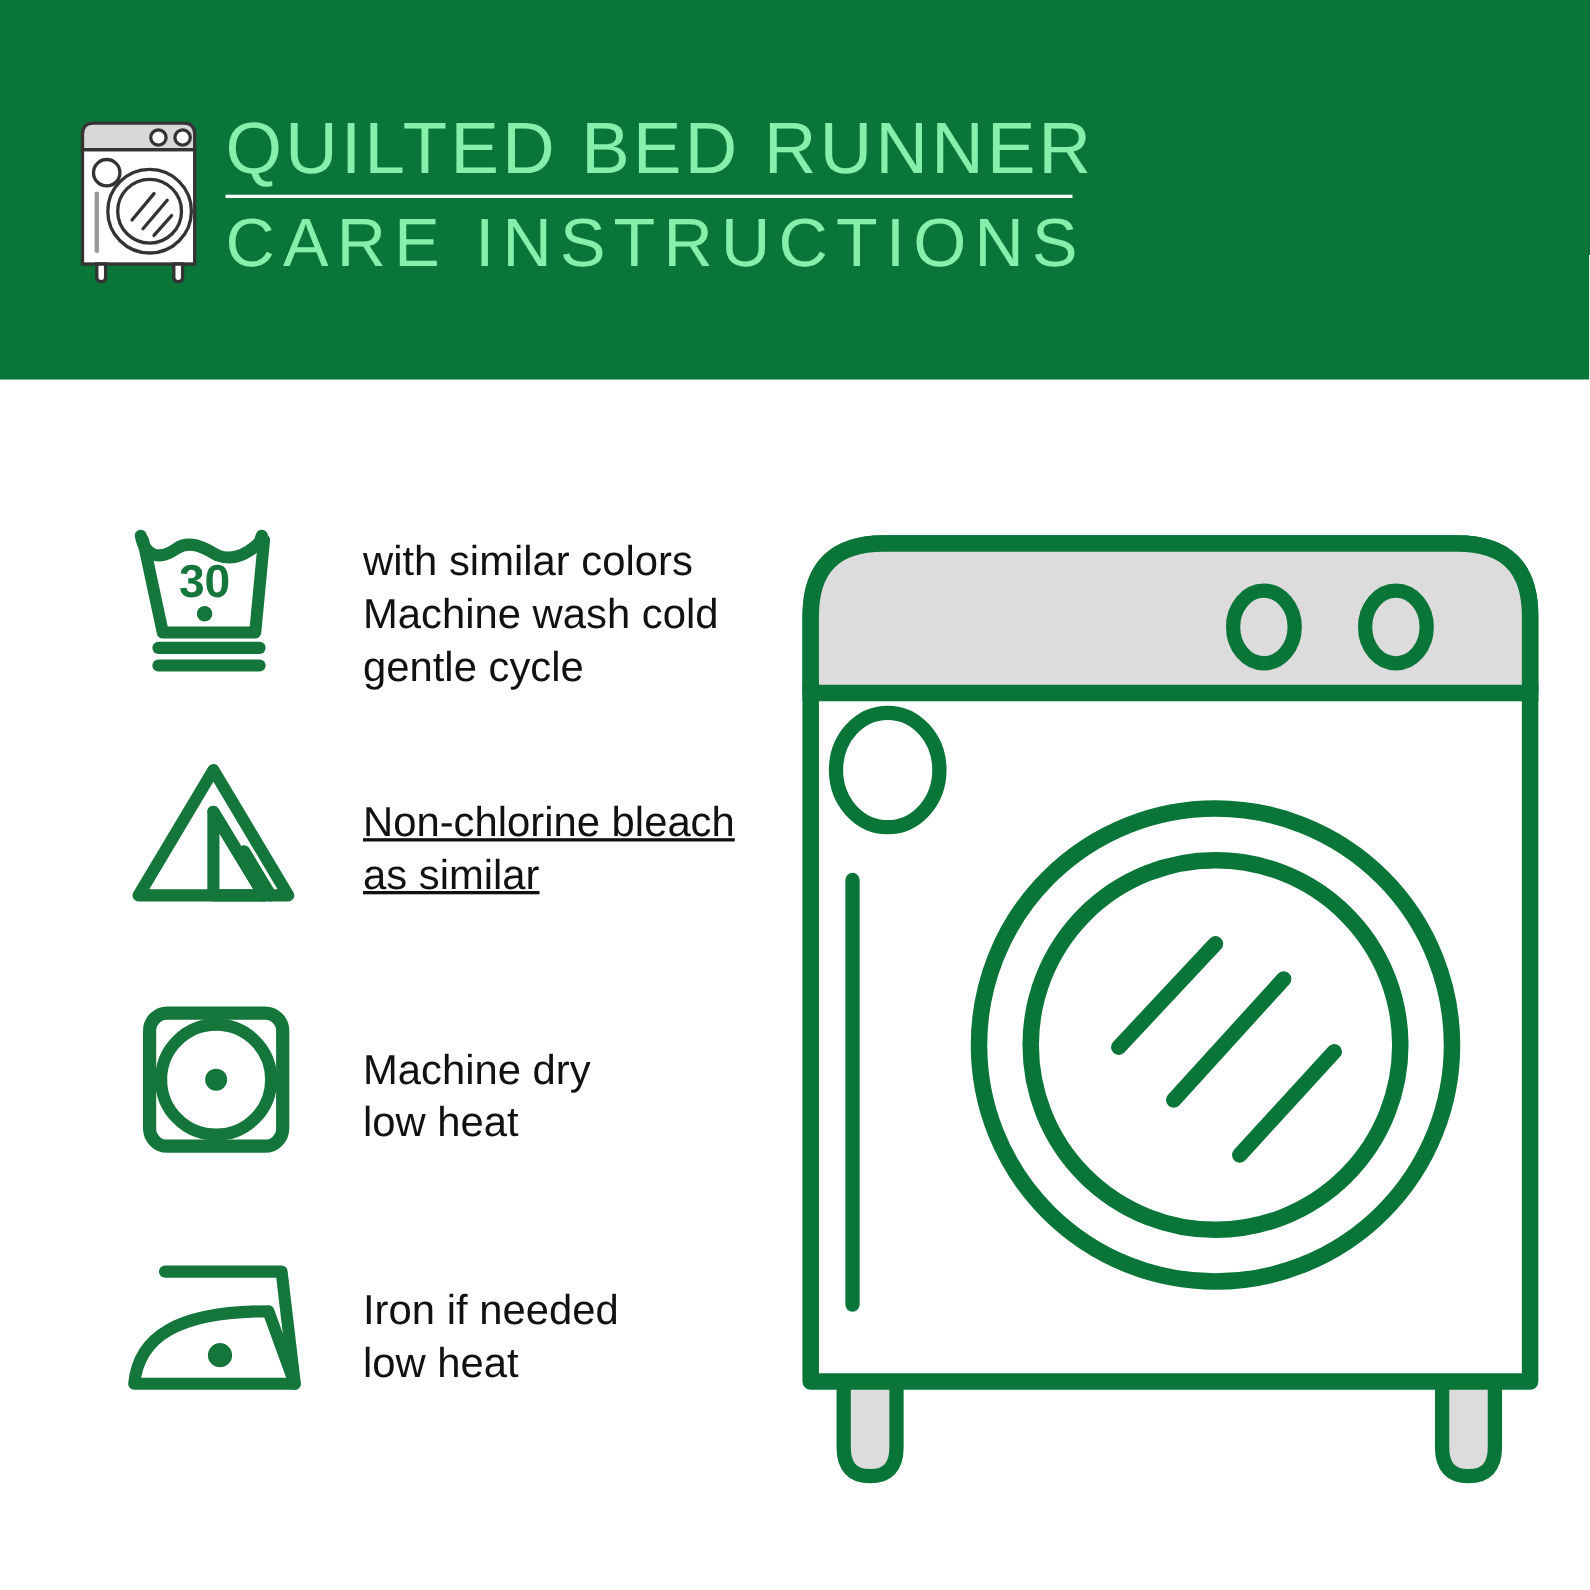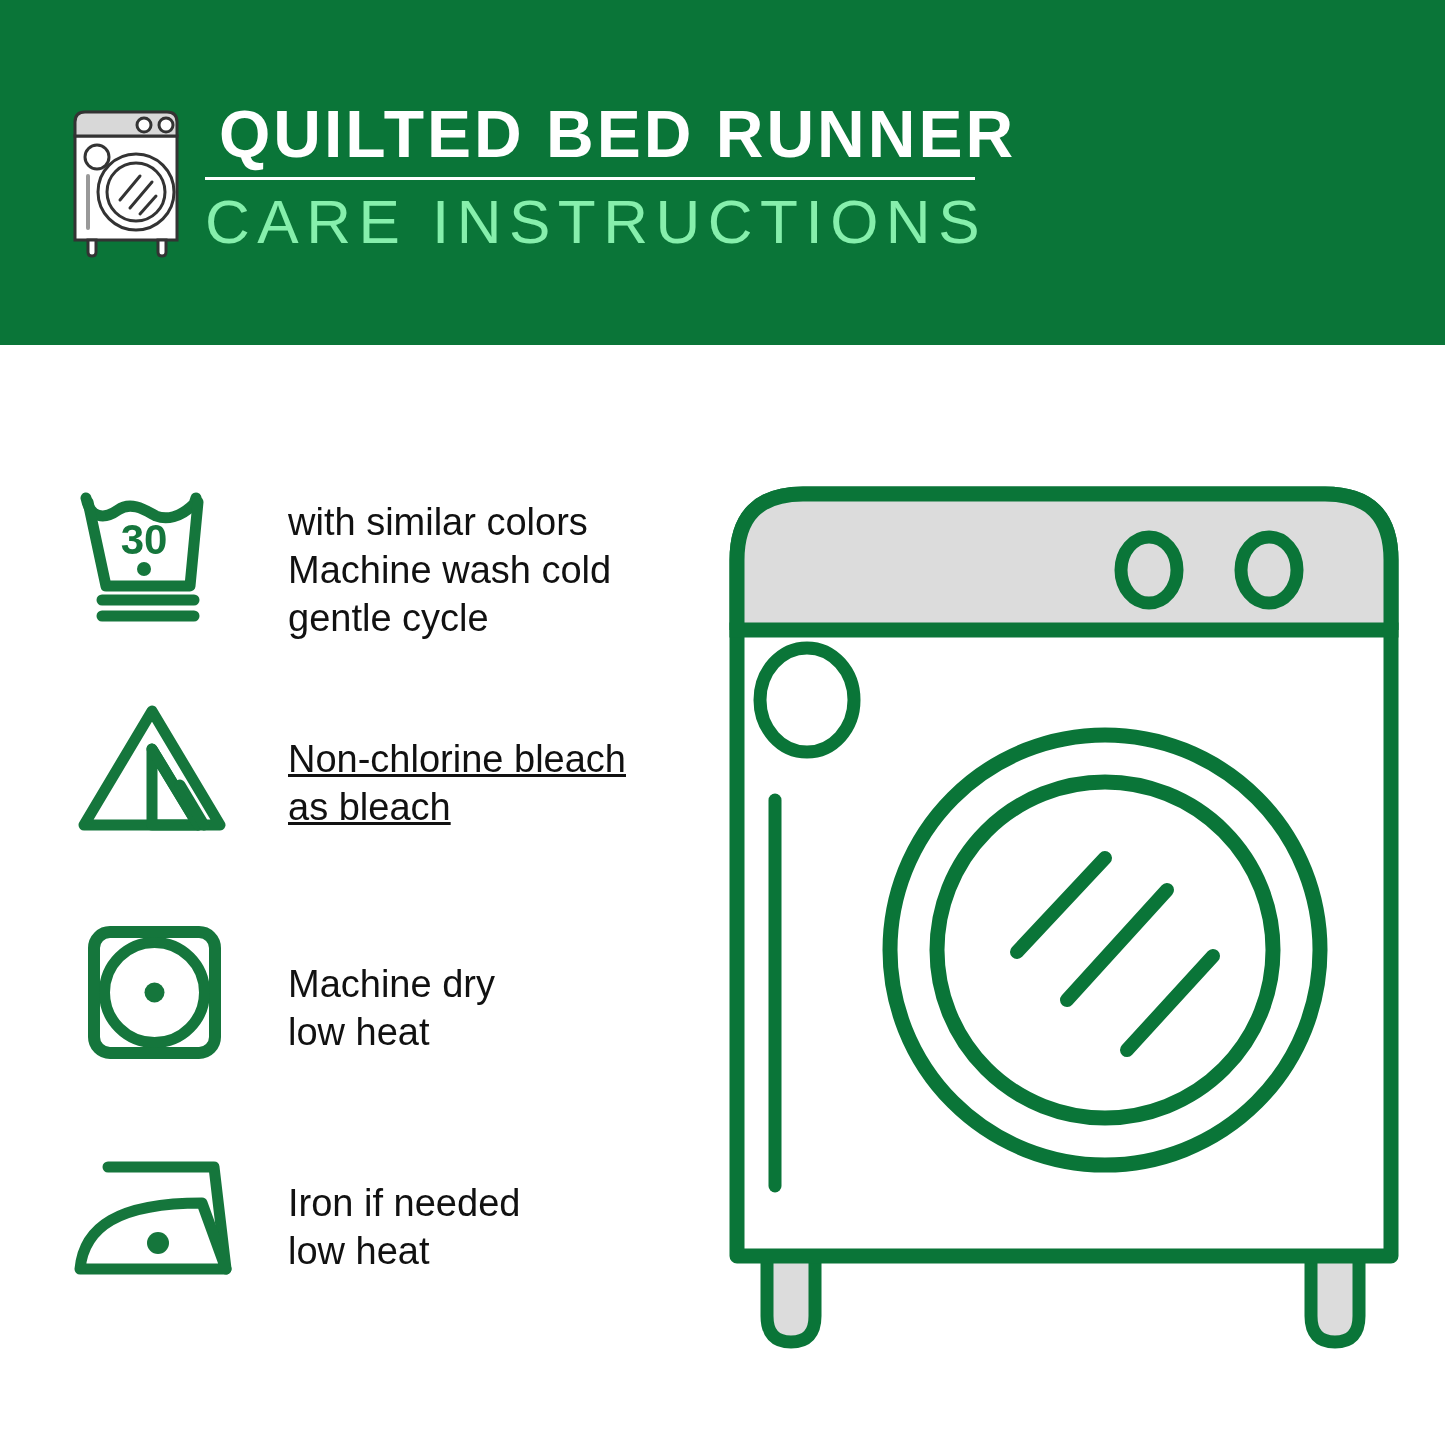--- a/index.html
+++ b/index.html
@@ -35,25 +35,24 @@
   }
   #header-text-block {
     position: absolute;
     left: 205px;
     top: 95px;
     width: 790px;
   }
   #title-main {
     font-size: 66px;
     letter-spacing: 3.0px;
-    color: #ffffff;
-    font-weight: 700;
+    color: #86efac;
+    font-weight: 400;
     line-height: 78px;
     white-space: nowrap;
-    margin-left: 14px;
   }
   #title-divider {
     margin-top: 4px;
     margin-bottom: 4px;
     width: 770px;
     height: 3px;
     background: #ffffff;
   }
   #title-sub {
     font-size: 62px;
@@ -61,22 +60,23 @@
     color: #86efac;
     font-weight: 400;
     line-height: 76px;
     white-space: nowrap;
   }
 
   
   #care-list {
     position: absolute;
     left: 0;
-    top: 462px;
+    top: 451px;
     width: 640px;
+    padding-left: 42px;
   }
   .care-row {
     position: relative;
     height: 225px;
   }
   .care-icon {
     position: absolute;
     left: 70px;
     top: 0;
     width: 165px;
@@ -186,21 +186,21 @@
 
             <path d="M82 52 L128 128 L82 128 Z" fill="none"></path>
             <path d="M110 88 L134 128 L92 128 Z" fill="none" stroke="none"></path>
             <line x1="82" y1="52" x2="128" y2="128"></line>
             <line x1="110" y1="88" x2="134" y2="128"></line>
           </g>
         </svg>
       </div>
       <div class="care-text">
         <span class="line">Non-chlorine bleach</span>
-        <span class="line">as bleach</span>
+        <span class="line">as similar</span>
       </div>
     </div>
 
     <div class="care-row" id="row-dry">
       <div class="care-icon">
         <svg viewBox="0 0 145 145" width="145" height="145" aria-hidden="true">
           <rect x="12" y="12" width="121" height="121" rx="16" ry="16" fill="none" stroke="#15763c" stroke-width="12"></rect>
           <circle cx="72.5" cy="72.5" r="50" fill="none" stroke="#15763c" stroke-width="11"></circle>
           <circle cx="72.5" cy="72.5" r="10" fill="#15763c"></circle>
         </svg>

